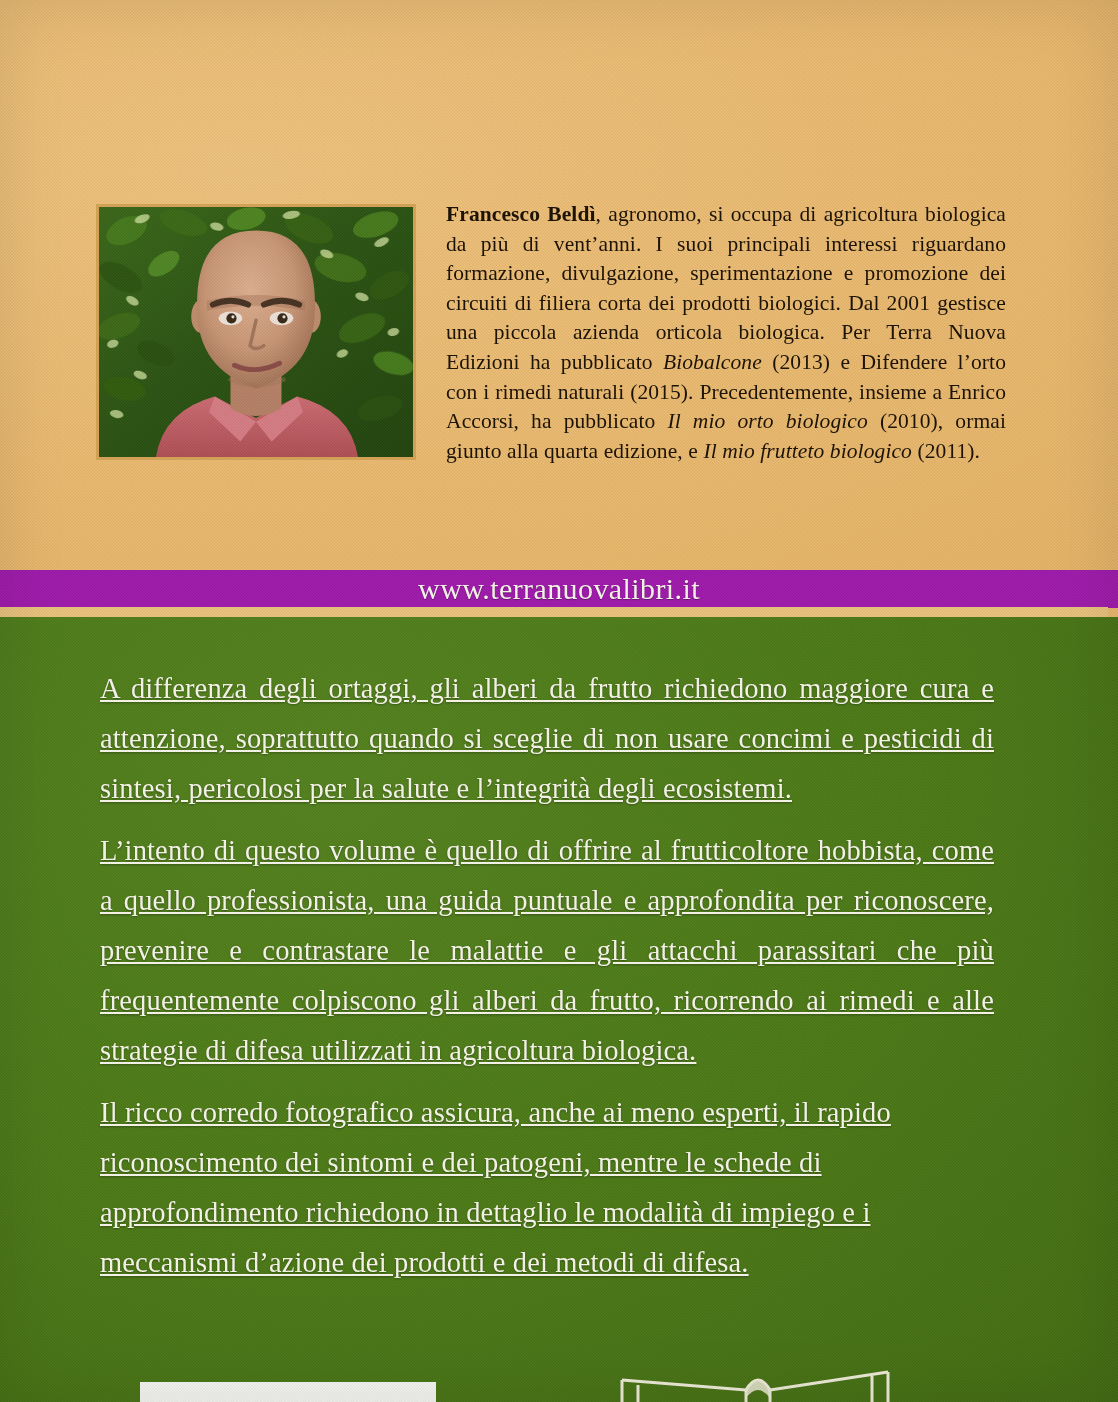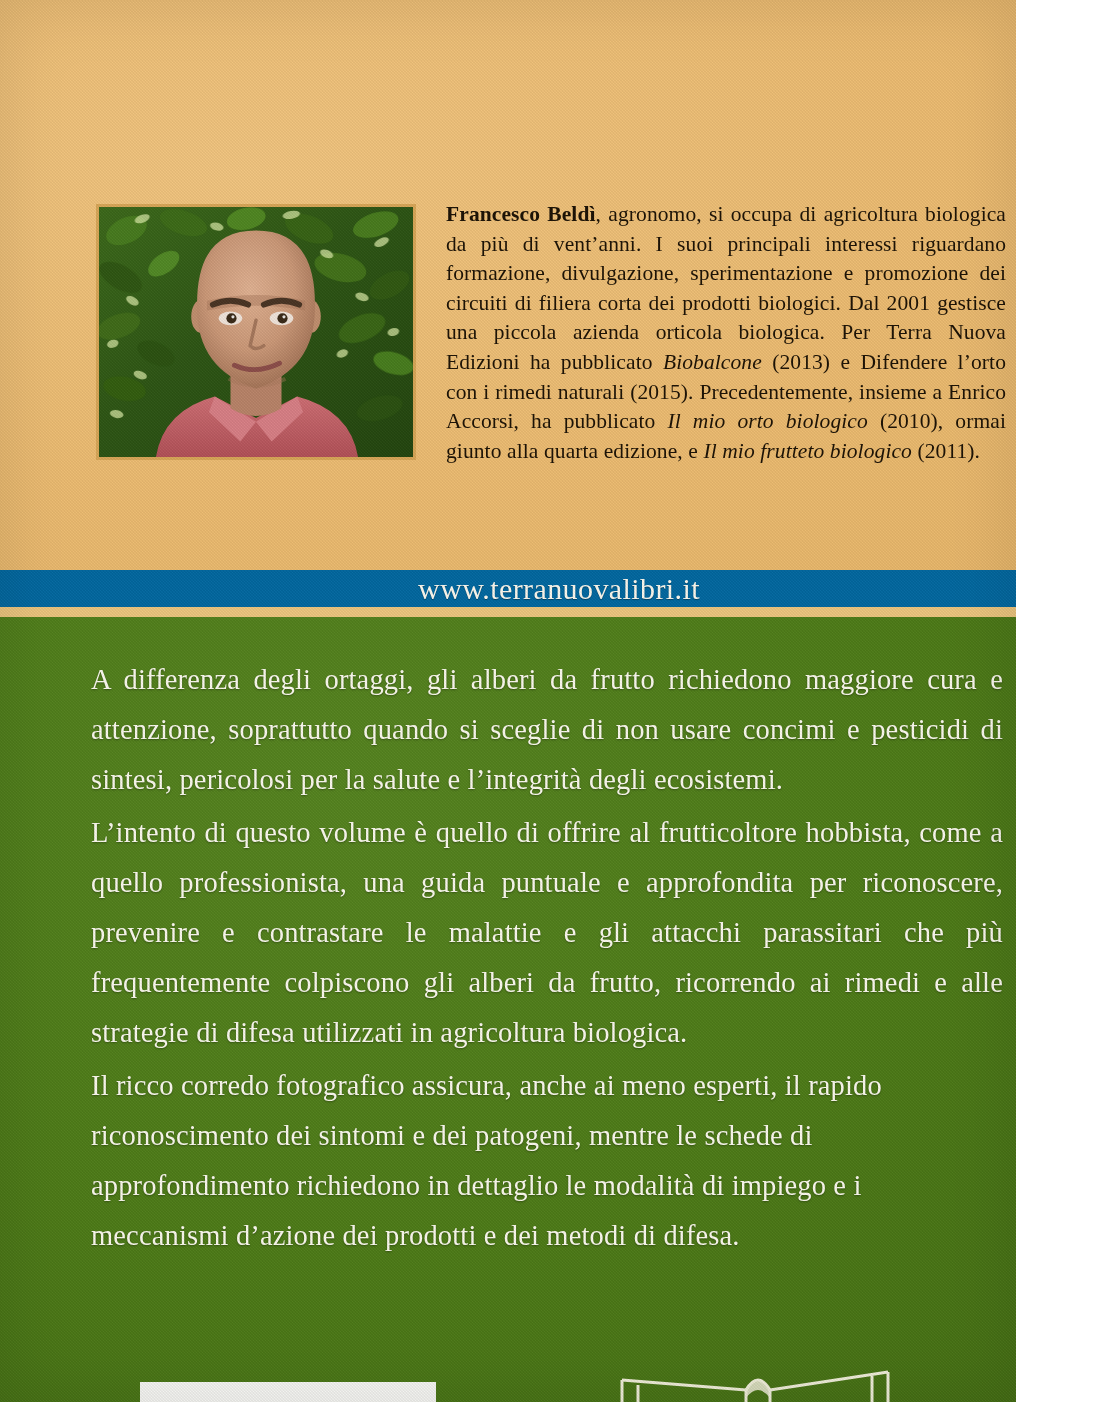--- a/index.html
+++ b/index.html
@@ -6,21 +6,21 @@
     margin: 0;
     padding: 0;
     background: #ffffff;
   }
   body {
     font-family: "Liberation Serif", serif;
   }
 
   .cover {
     position: relative;
-    width: 1016px;
+    width: 1118px;
     height: 1402px;
     overflow: hidden;
     background: #efbe73;
   }
 
   
   .grain {
     position: absolute;
     inset: 0;
     pointer-events: none;
@@ -71,21 +71,21 @@
   .bio .nm { font-weight: bold; }
   .bio .it { font-style: italic; }
 
   
   .site-band {
     position: absolute;
     left: 0;
     top: 570px;
     width: 1118px;
     height: 38px;
-    background: #0369a1;
+    background: #a21caf;
     display: flex;
     align-items: center;
     justify-content: center;
   }
   .site-url {
     color: #fdfaf0;
     font-size: 30px;
     line-height: 30px;
     letter-spacing: .4px;
     text-shadow: 0 1px 1px rgba(0,0,0,.35);
@@ -115,21 +115,21 @@
     position: absolute;
     left: 88px;
     top: 652px;
     width: 918px;
     color: #fdfbf0;
     font-size: 28.5px;
     line-height: 50px;
     letter-spacing: .15px;
     text-shadow: 0 1px 2px rgba(0,0,0,.35);
   }
-  .blurb p { margin: 3px; text-align: justify; }
+  .blurb p { margin: 12px; text-align: justify; text-decoration: underline; }
   .blurb p:last-child { text-align: left; }
 
   
   .barcode {
     position: absolute;
     left: 140px;
     top: 1382px;
     width: 296px;
     height: 20px;
     background: #fbfbf8;

